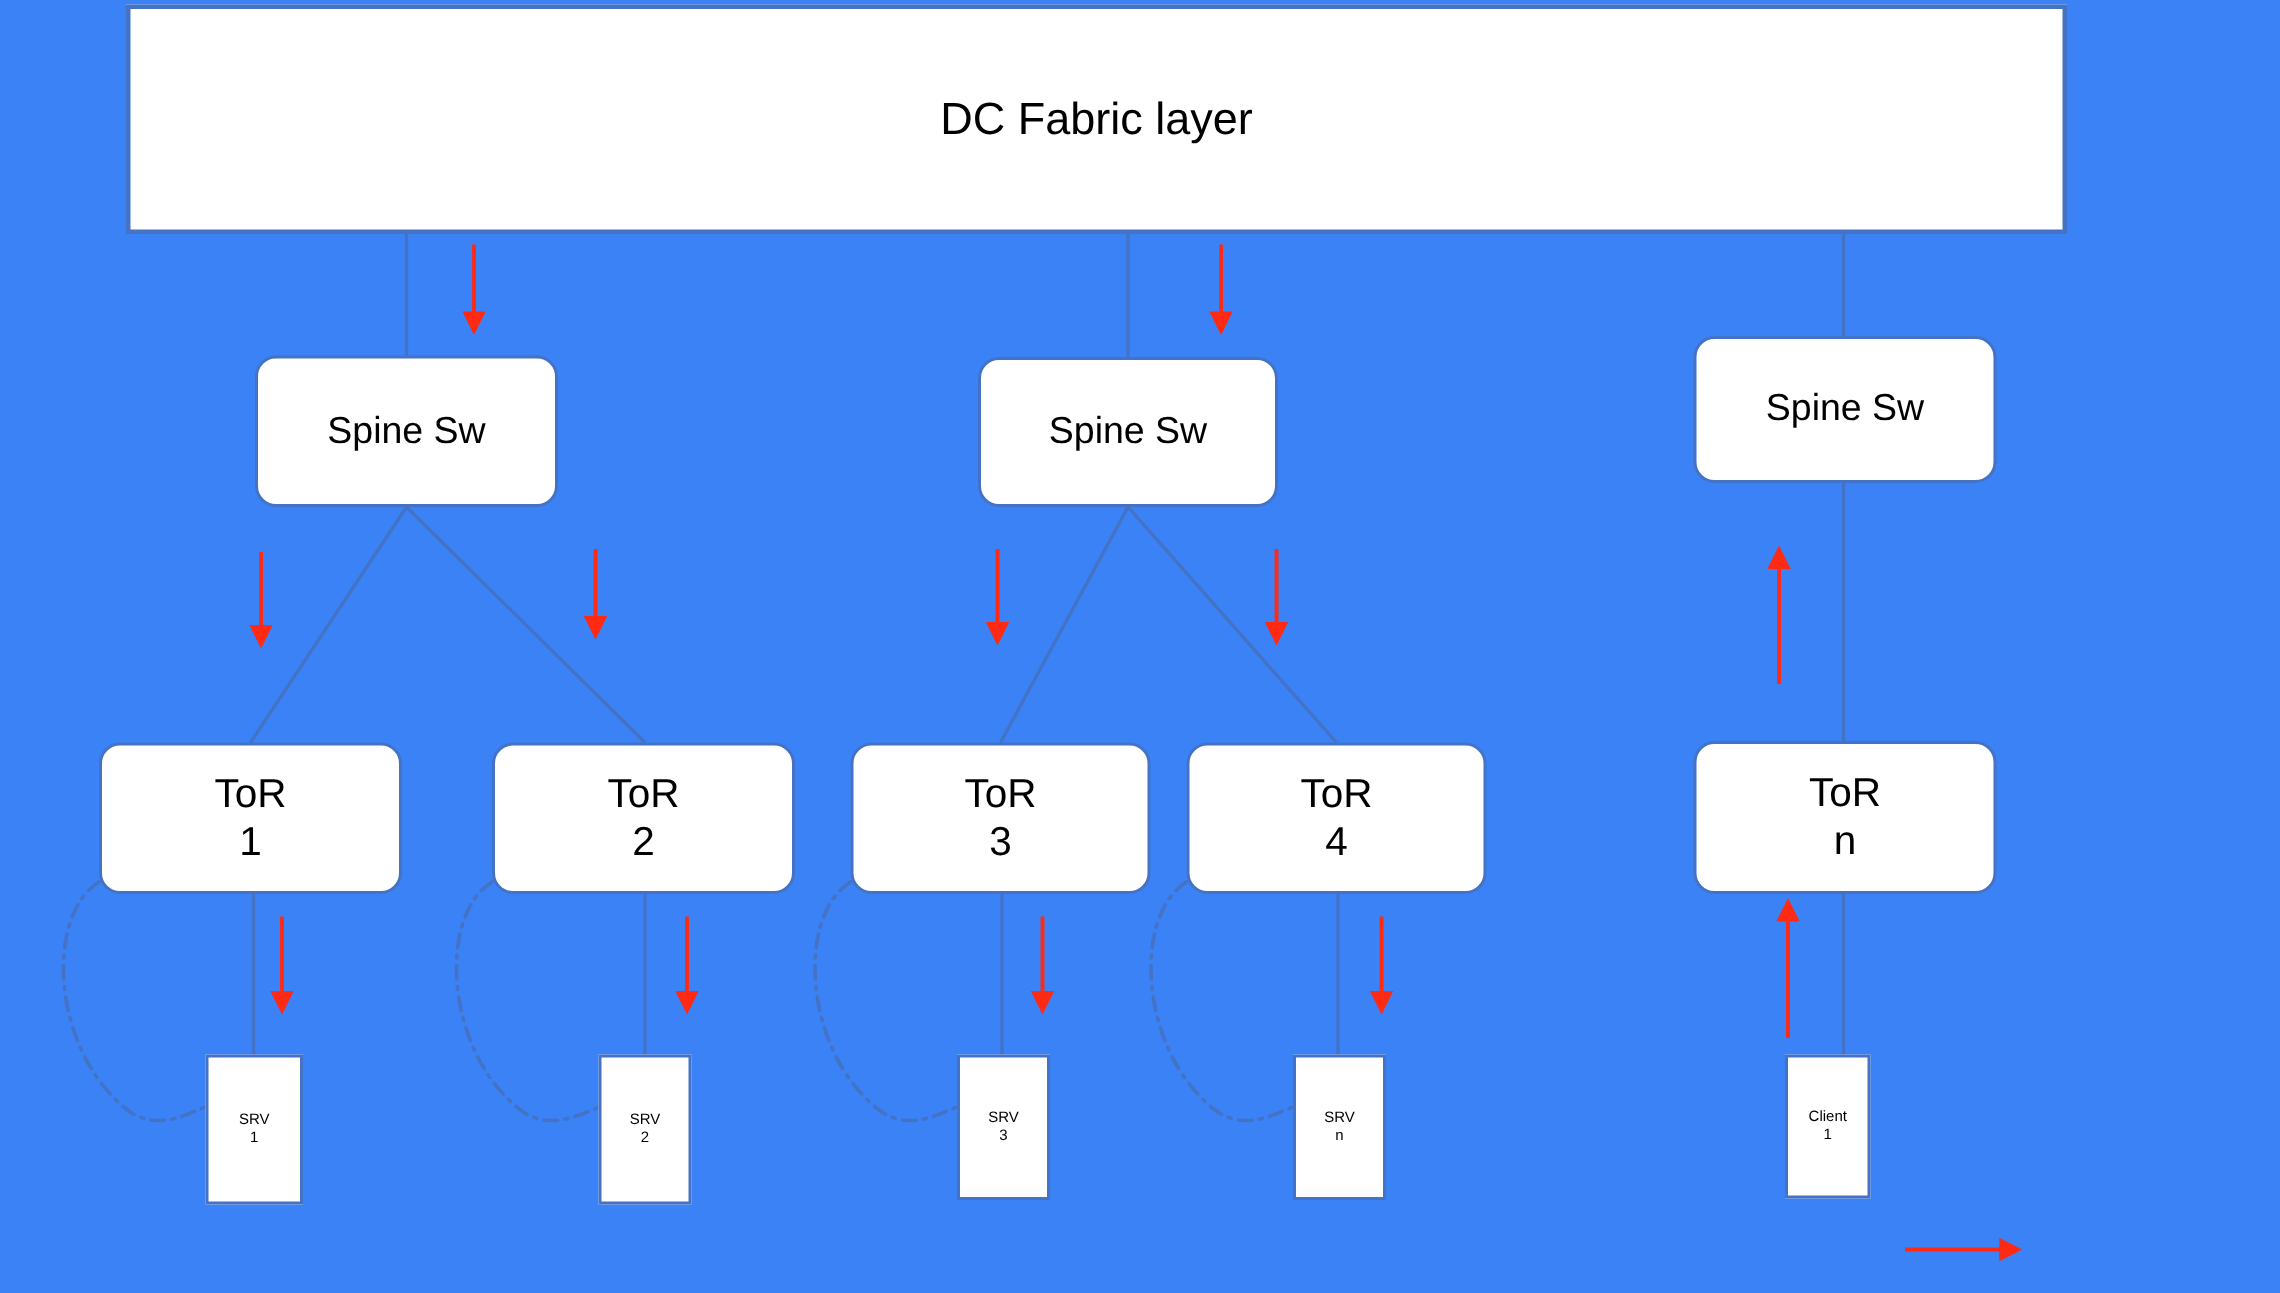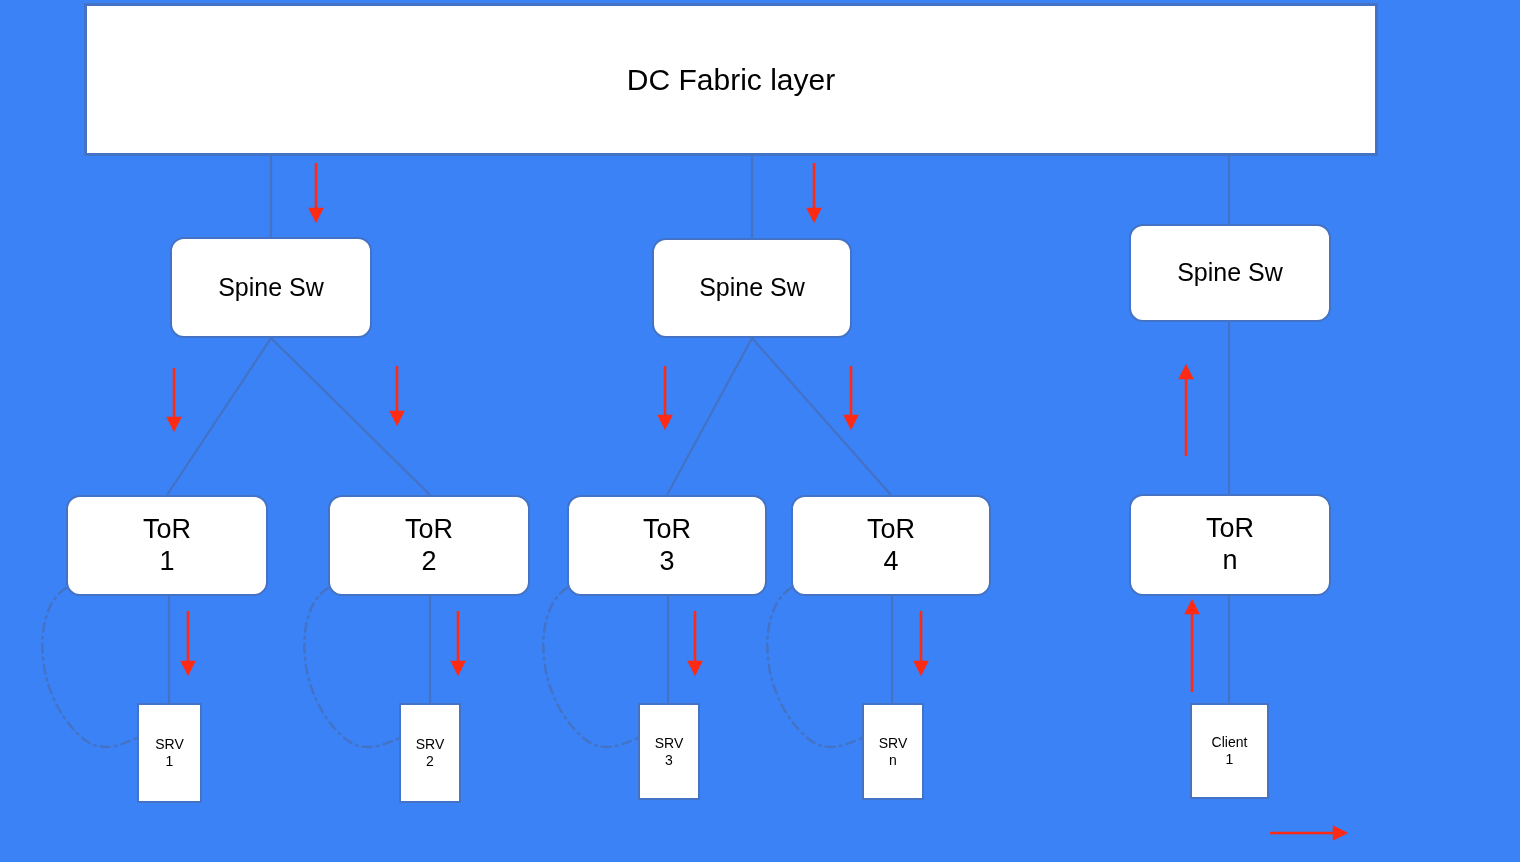--- a/index.html
+++ b/index.html
@@ -46,21 +46,21 @@
     font-size: 25px;
     text-align: right;
   }
   .tor {
     border-radius: 14px;
     font-size: 27px;
     text-align: center;
   }
   .srv {
     border-radius: 0;
-    font-size: 14px;
+    font-size: 10px;
   }
   .node .l1, .node .l2 { display: block; }
 </style>
 </head>
 <body>
 
 <div id="canvas">
 
   <svg class="wires" viewBox="0 0 1520 862">
     <defs>
@@ -187,18 +187,18 @@
   <div class="node srv" style="left:638px; top:703px; width:62px; height:97px;">
     <span class="l1">SRV</span>
     <span class="l2">3</span>
   </div>
 
   <div class="node srv" style="left:862px; top:703px; width:62px; height:97px;">
     <span class="l1">SRV</span>
     <span class="l2">n</span>
   </div>
 
-  <div class="node srv" style="left:1190px; top:703px; width:79px; height:96px;">
+  <div class="node srv" style="left:1190px; top:703px; width:57px; height:96px;">
     <span class="l1">Client</span>
     <span class="l2">1</span>
   </div>
 
 </div>
 
 </body></html>

